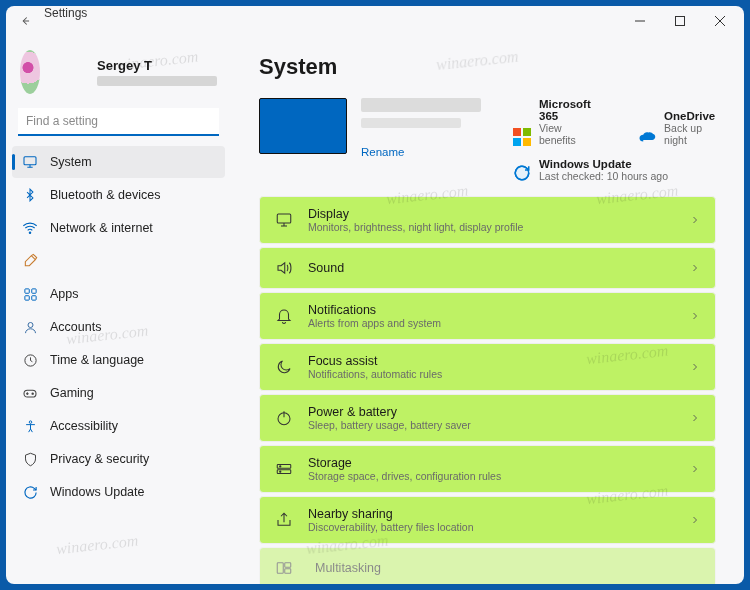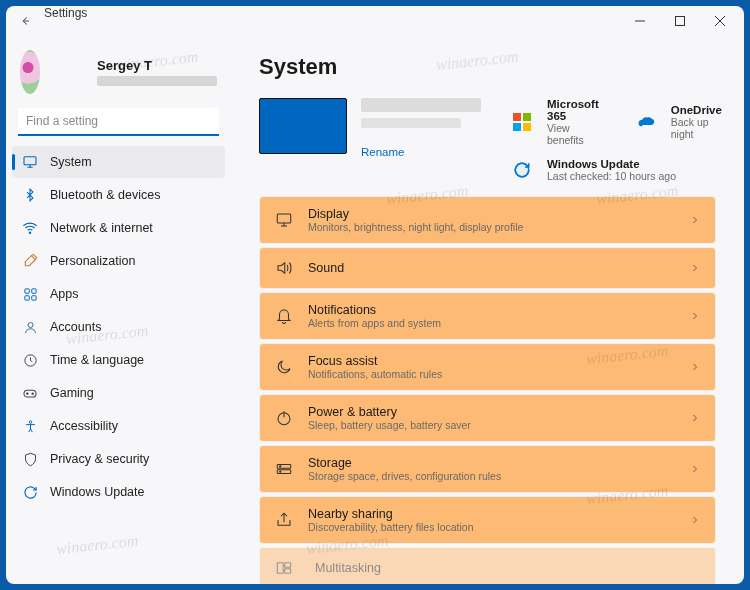--- a/index.html
+++ b/index.html
@@ -28,27 +28,27 @@
   .nav-label { flex:1; }
   .main { flex:1; padding: 14px 28px 0 28px; overflow-y:auto; }
   .main h1 { font-size:22px; font-weight:600; color:#1a1a1a; margin-bottom:18px; }
   .device-row { display:flex; align-items:flex-start; gap:14px; margin-bottom:14px; }
   .device-thumb { width:88px; height:56px; background:#0067c0; border:1px solid #111; border-radius:2px; }
   .device-info { display:flex; flex-direction:column; gap:4px; }
   .device-name { width:120px; height:14px; background:#dcdcdc; border-radius:2px; filter:blur(0.5px);}
   .device-model { width:100px; height:10px; background:#e2e2e2; border-radius:2px; margin-top:2px; filter:blur(0.5px);}
   .rename { font-size:11.5px; color:#0067c0; margin-top:14px; cursor:pointer; }
   .promo-row { margin-left:auto; display:flex; flex-direction:column; gap:8px; }
-  .promo { display:flex; gap:16px; align-items:center;padding-left:18px; }
+  .promo { display:flex; gap:8px; align-items:flex-end;padding-left:18px; }
   .promo-icon { width:18px; height:18px; display:flex; align-items:center; justify-content:center; flex-shrink:0; }
   .promo-title { font-size:11.5px; font-weight:600; color:#1a1a1a; }
   .promo-sub { font-size:10.5px; color:#6a6a6a; }
   .promo-top-row { display:flex; gap:20px; }
   .cards { display:flex; flex-direction:column; gap:3px; }
-  .card { display:flex; align-items:center; background:#fdba74; border:1px solid #eee; border-radius:4px; padding:10px 14px; cursor:pointer; }
+  .card { display:flex; align-items:center; background:#bef264; border:1px solid #eee; border-radius:4px; padding:10px 14px; cursor:pointer; }
   .card-icon { width:20px; height:20px; margin-right:14px; display:flex; align-items:center; justify-content:center; color:#333; }
   .card-text { flex:1; display:flex; flex-direction:column; }
   .card-title { font-size:12.5px; color:#1a1a1a; }
   .card-sub { font-size:10.5px; color:#6a6a6a; }
   .chev { color:#555; }
   .watermark { position:absolute; font-size:16px; color:rgba(0,0,0,0.11); font-style:italic; transform:rotate(-6deg); pointer-events:none; user-select:none; font-family: Georgia, serif;}
   svg { display:block; }
 </style>
 </head>
 <body>
@@ -125,21 +125,20 @@
             </span>
           <span class="nav-label">Network &amp; internet</span>
         </div>
         <div class="nav-item">
           <span class="nav-icon">
               <svg width="16" height="16" viewBox="0 0 24 24" fill="none" stroke="#c77b2e" stroke-width="1.6">
                 <path d="M14 4l6 6-9 9H5v-6z"></path>
                 <path d="M14 4l3-2 5 5-2 3"></path>
               </svg>
             </span>
-          <span class="nav-label">Personalization</span>
         </div>
         <div class="nav-item">
           <span class="nav-icon">
               <svg width="15" height="15" viewBox="0 0 24 24" fill="none" stroke="#0067c0" stroke-width="1.6">
                 <rect x="3" y="3" width="7" height="7" rx="1"></rect>
                 <rect x="14" y="3" width="7" height="7" rx="1"></rect>
                 <rect x="3" y="14" width="7" height="7" rx="1"></rect>
                 <rect x="14" y="14" width="7" height="7" rx="1"></rect>
               </svg>
             </span>

